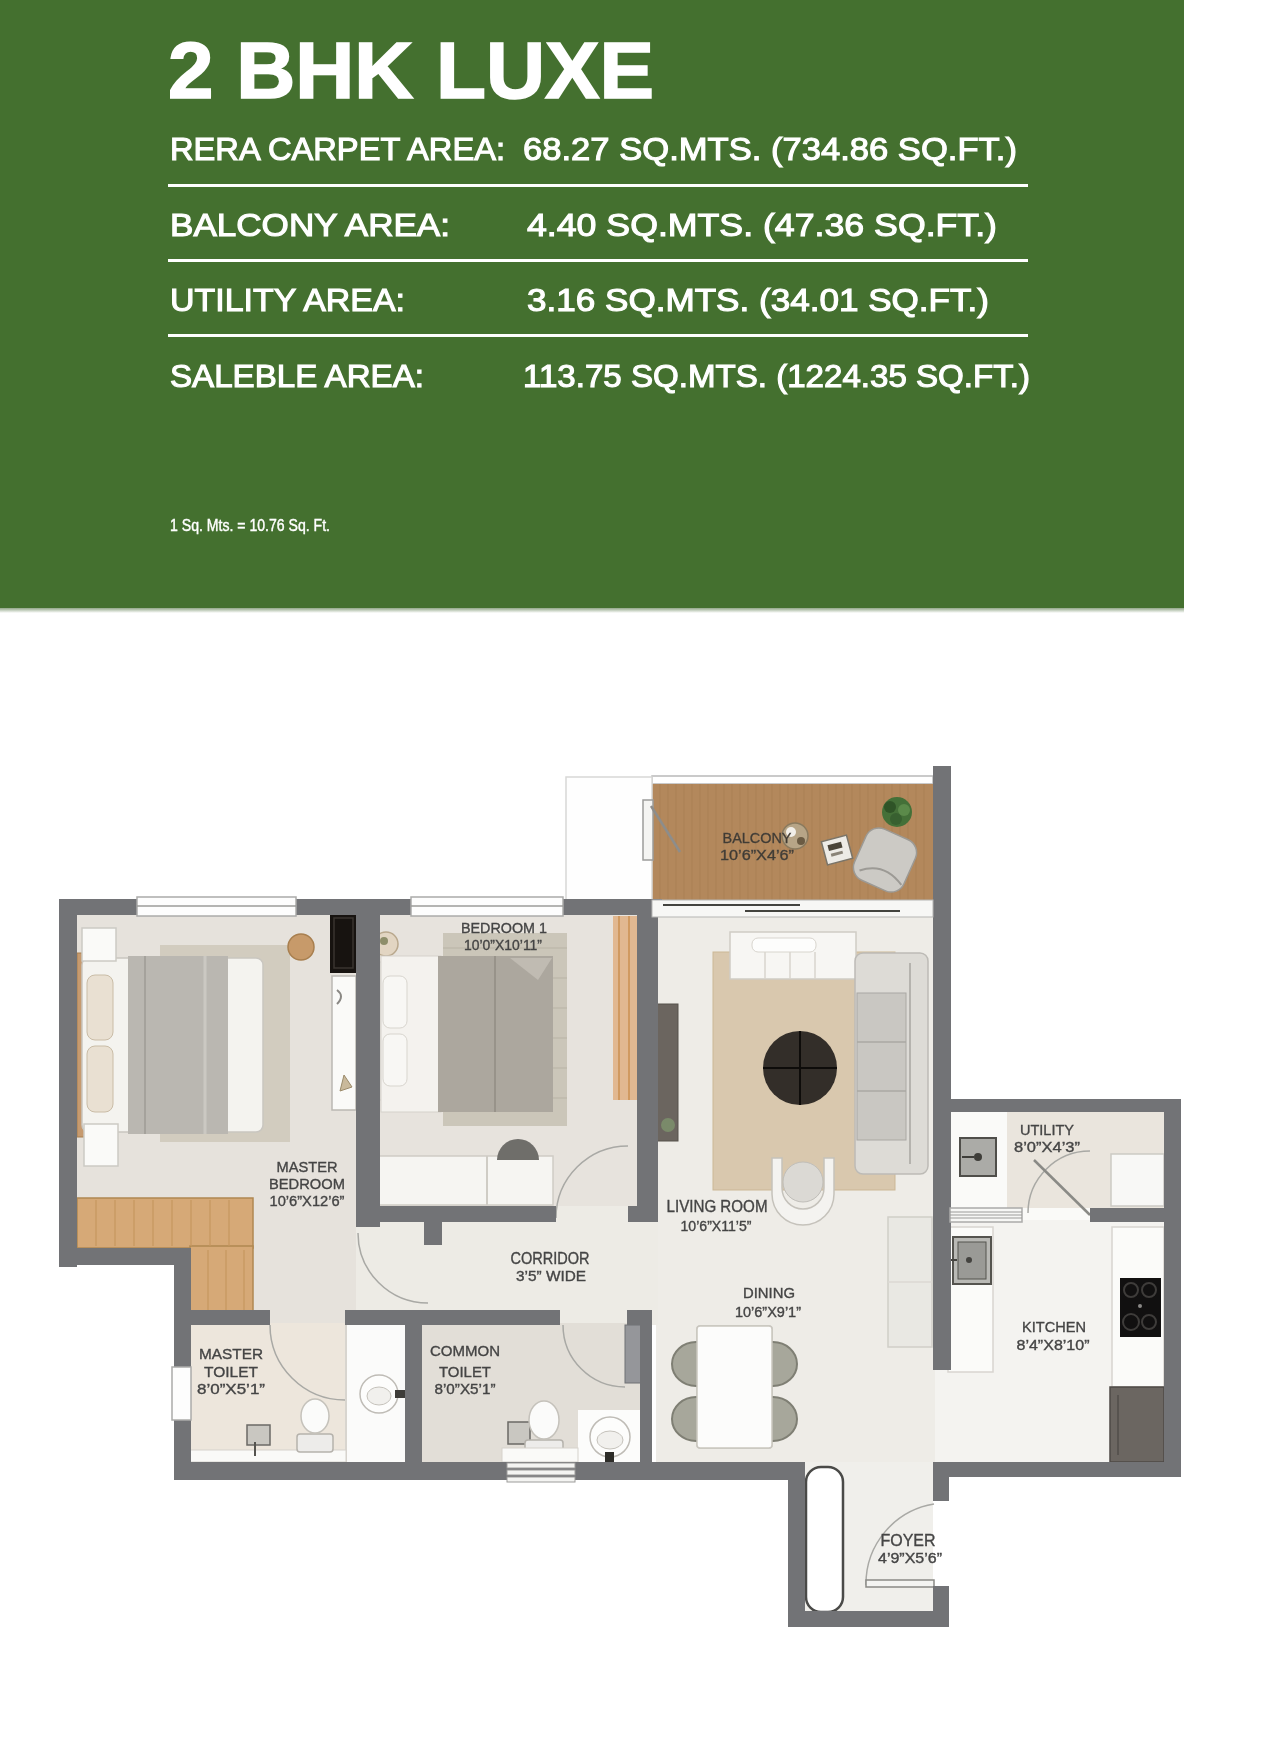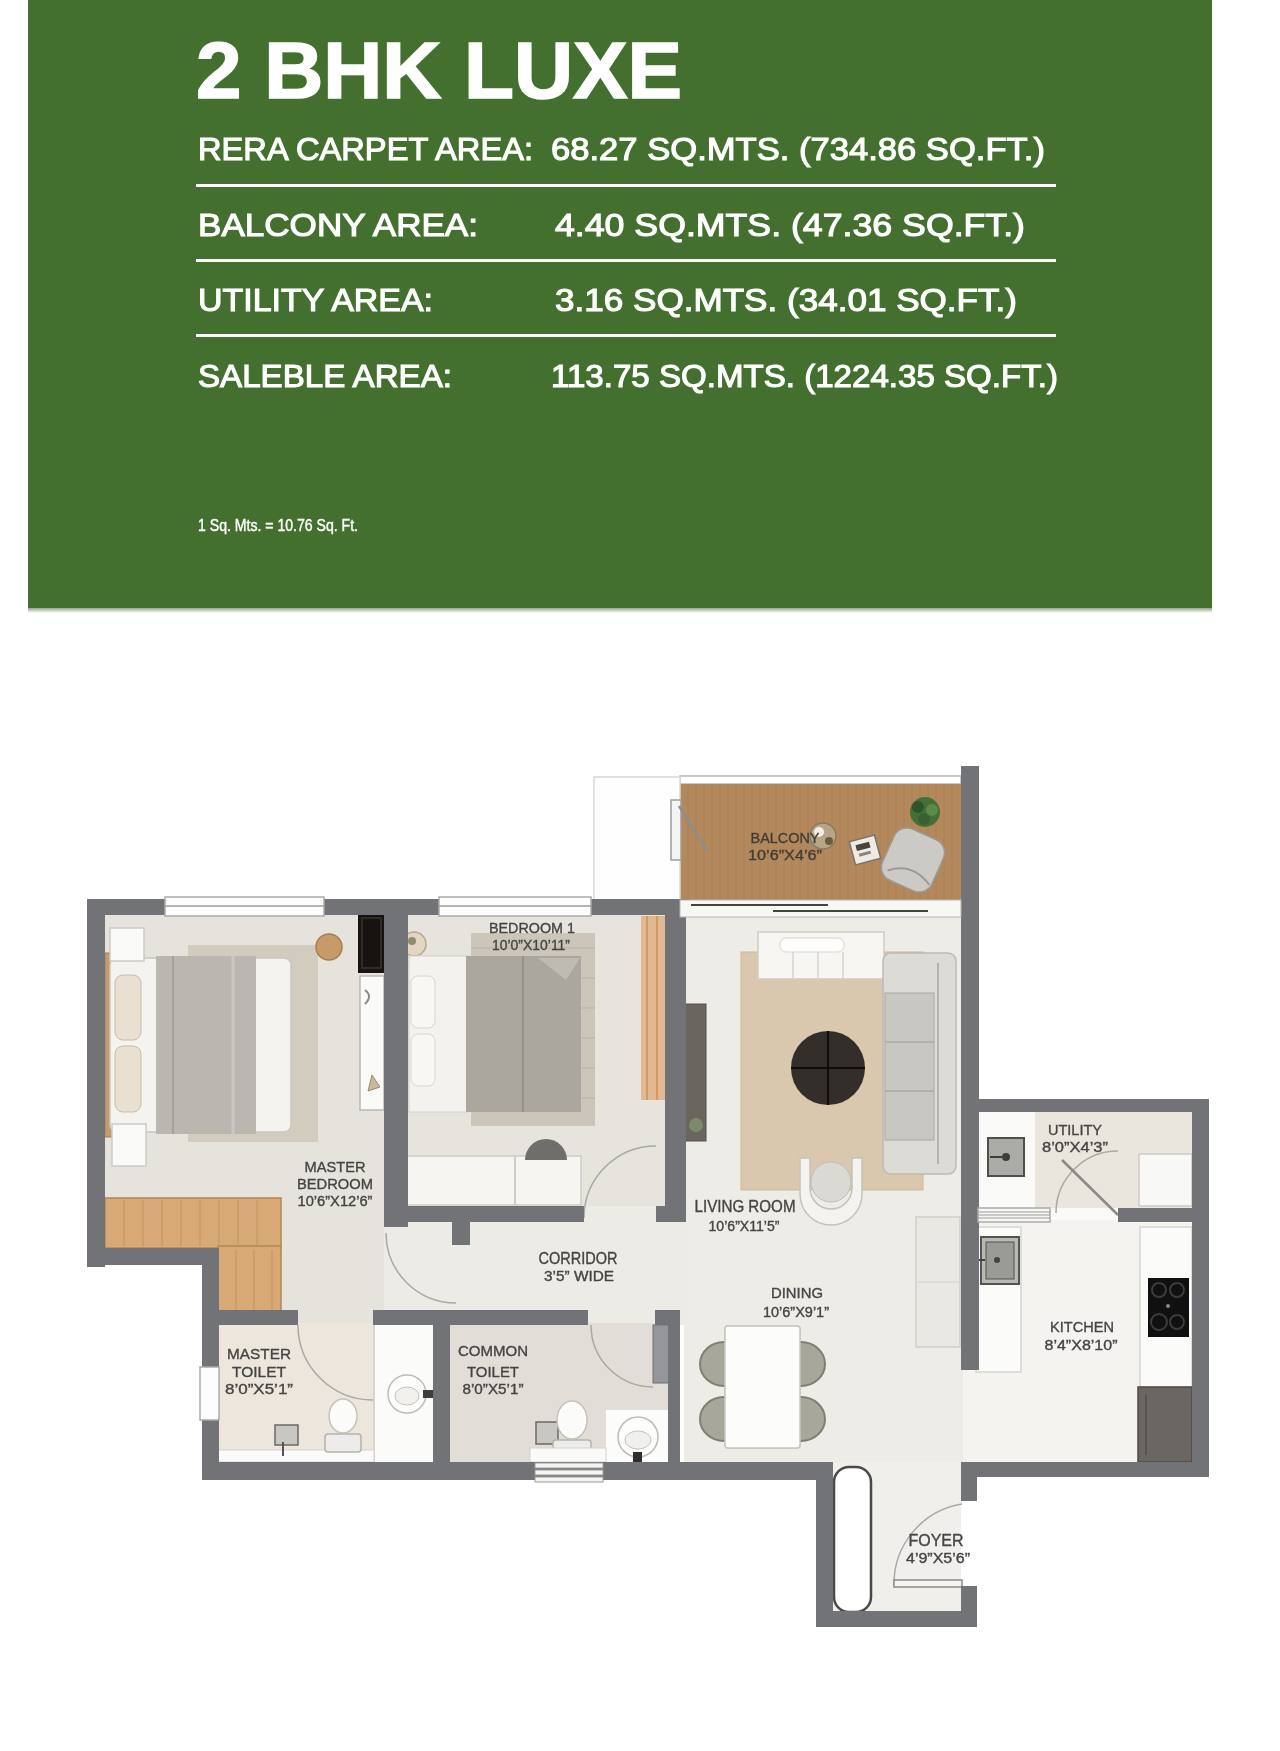--- a/index.html
+++ b/index.html
@@ -1,17 +1,17 @@
 <!DOCTYPE html>
 <html><head>
 <meta charset="utf-8">
 <style>
   html,body{margin:0;padding:0;background:#ffffff;}
   #page{position:relative;width:1184px;height:1751px;background:#fdba74;overflow:hidden;
-        font-family:"Liberation Sans", sans-serif;margin-left:28px;}
+        font-family:"Liberation Sans", sans-serif;}
   svg{position:absolute;left:0;top:0;}
   text{font-family:"Liberation Sans", sans-serif;}
 </style>
 </head>
 <body>
 <div id="page">
 <svg width="1280" height="1751" viewBox="0 0 1280 1751">
 
   <rect x="0" y="0" width="1280" height="1751" fill="#ffffff"></rect>
 

